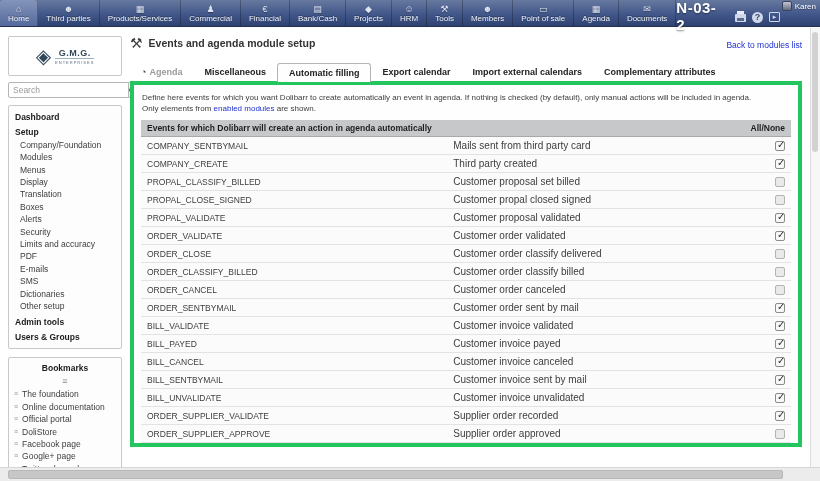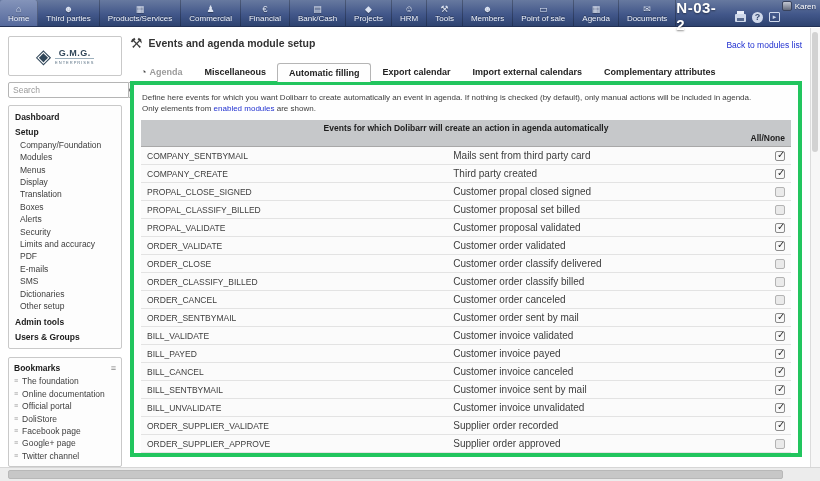--- a/index.html
+++ b/index.html
@@ -45,40 +45,40 @@
   #search-row{margin-top:6px;display:flex;}
   #search-input{flex:1;height:16px;border:1px solid #b5b5b5;border-radius:2px 0 0 2px;font-size:8.5px;padding:0 4px;color:#444;font-family:inherit;background:#fff;}
   #search-input::placeholder{color:#9a9a9a;}
   #search-btn{width:15px;height:16px;border:1px solid #b5b5b5;border-left:none;border-radius:0 2px 2px 0;background:linear-gradient(#fafafa,#e8e8e8);cursor:pointer;display:flex;align-items:center;justify-content:center;}
   #search-btn .dot{width:4px;height:4px;border-radius:50%;background:#5a5a5a;}
   #menu-box{margin-top:7px;padding:5px 4px 5px 0;}
   .menu-item{font-size:8.5px;line-height:12.4px;padding-left:11px;color:#3d3d3d;cursor:pointer;white-space:nowrap;}
   .menu-item.bold{font-weight:bold;color:#1c1c1c;padding-left:6px;}
   .menu-item.bold + .menu-item.bold, .menu-item:not(.bold) + .menu-item.bold{margin-top:3px;}
   #bookmarks-box{margin-top:8px;padding:4px 5px 4px 5px;}
-  #bookmarks-head{display:flex;justify-content:space-between;align-items:center;font-size:8.5px;font-weight:bold;color:#1c1c1c;line-height:13px;}
+  #bookmarks-head{display:flex;justify-content:space-between;align-items:center;font-size:8.5px;font-weight:bold;color:#1c1c1c;line-height:13px;flex-direction:column;}
   #bookmarks-head .bk-menu{font-size:9px;color:#888;cursor:pointer;}
   .bk-item{display:flex;align-items:center;gap:4px;font-size:8.5px;line-height:12.4px;color:#3d3d3d;cursor:pointer;white-space:nowrap;}
   .bk-item .bk-ic{font-size:7px;color:#9a9a9a;}
   
   #main{position:absolute;left:130px;top:36px;width:672px;}
   #title-row{display:flex;align-items:center;}
   #title-icon{font-size:14px;line-height:14px;color:#3c3c3c;margin-right:6px;}
   #page-title{font-size:10.5px;font-weight:bold;color:#333;}
   #back-link{margin-left:auto;font-size:8.5px;color:#2030d0;cursor:pointer;margin-top:4px;}
   #tabs-row{display:flex;margin-top:13px;align-items:flex-end;position:relative;z-index:2;}
   .tab{font-size:9px;font-weight:bold;color:#222;padding:4px 11px 4px;cursor:pointer;white-space:nowrap;display:flex;align-items:center;gap:3px;}
   .tab.disabled{color:#9b9b9b;}
   .tab .tab-icon{font-size:9px;line-height:9px;color:#444;}
   .tab.active{background:#fefefe;border:1px solid #b5b5b5;border-bottom:none;border-radius:3px 3px 0 0;margin-bottom:-1px;}
   #content-box{border:4px solid #22c55e;background:#fefefe;padding:7px 7px 0 7px;position:relative;z-index:1;}
   #intro{font-size:8px;line-height:11px;color:#3c3c3c;padding:0 1px;}
   #intro .intro-link{color:#2030d0;cursor:pointer;}
   #events-table{margin-top:6px;}
-  #thead{display:flex;align-items:center;background:#c6c8ca;border-bottom:1px solid #a8a8a8;padding:3px 6px;flex-direction:column;}
+  #thead{display:flex;align-items:center;background:#c6c8ca;border-bottom:1px solid #a8a8a8;padding:3px 6px;}
   #thead .th-label{font-size:8.5px;font-weight:bold;color:#1d1d1d;}
   #thead .th-toggle{margin-left:auto;font-size:8.5px;font-weight:bold;color:#1d1d1d;cursor:pointer;}
   .trow{display:flex;align-items:center;padding:3px 6px;border-bottom:1px solid #e3e3e3;background:#fbfbfb;}
   .trow .c1{width:48%;font-size:8.5px;color:#3d3d3d;white-space:nowrap;}
   .trow .c2{flex:1;font-size:10px;color:#3d3d3d;white-space:nowrap;}
   .trow .c3{width:16px;display:flex;justify-content:flex-end;}
   .checkbox{position:relative;width:10px;height:10px;border:1px solid #b3b3b3;border-radius:2px;background:#eaeaea;cursor:pointer;}
   .checkbox.checked{background:#f8f8f8;border-color:#8a8a8a;}
   .checkbox.checked::after{content:"✓";position:absolute;left:1px;top:-2px;font-size:10px;line-height:10px;font-weight:bold;color:#2e2e2e;}
   
@@ -319,29 +319,29 @@
             </div>
           </div>
           <div class="trow">
             <div class="c1">COMPANY_CREATE</div>
             <div class="c2">Third party created</div>
             <div class="c3">
               <span class="checkbox checked"></span>
             </div>
           </div>
           <div class="trow">
+            <div class="c1">PROPAL_CLASSIFY_BILLED</div>
+            <div class="c2">Customer proposal set billed</div>
+            <div class="c3">
+              <span class="checkbox"></span>
+            </div>
+          </div>
+          <div class="trow">
             <div class="c1">PROPAL_CLOSE_SIGNED</div>
             <div class="c2">Customer propal closed signed</div>
-            <div class="c3">
-              <span class="checkbox"></span>
-            </div>
-          </div>
-          <div class="trow">
-            <div class="c1">PROPAL_CLASSIFY_BILLED</div>
-            <div class="c2">Customer proposal set billed</div>
             <div class="c3">
               <span class="checkbox"></span>
             </div>
           </div>
           <div class="trow">
             <div class="c1">PROPAL_VALIDATE</div>
             <div class="c2">Customer proposal validated</div>
             <div class="c3">
               <span class="checkbox checked"></span>
             </div>

